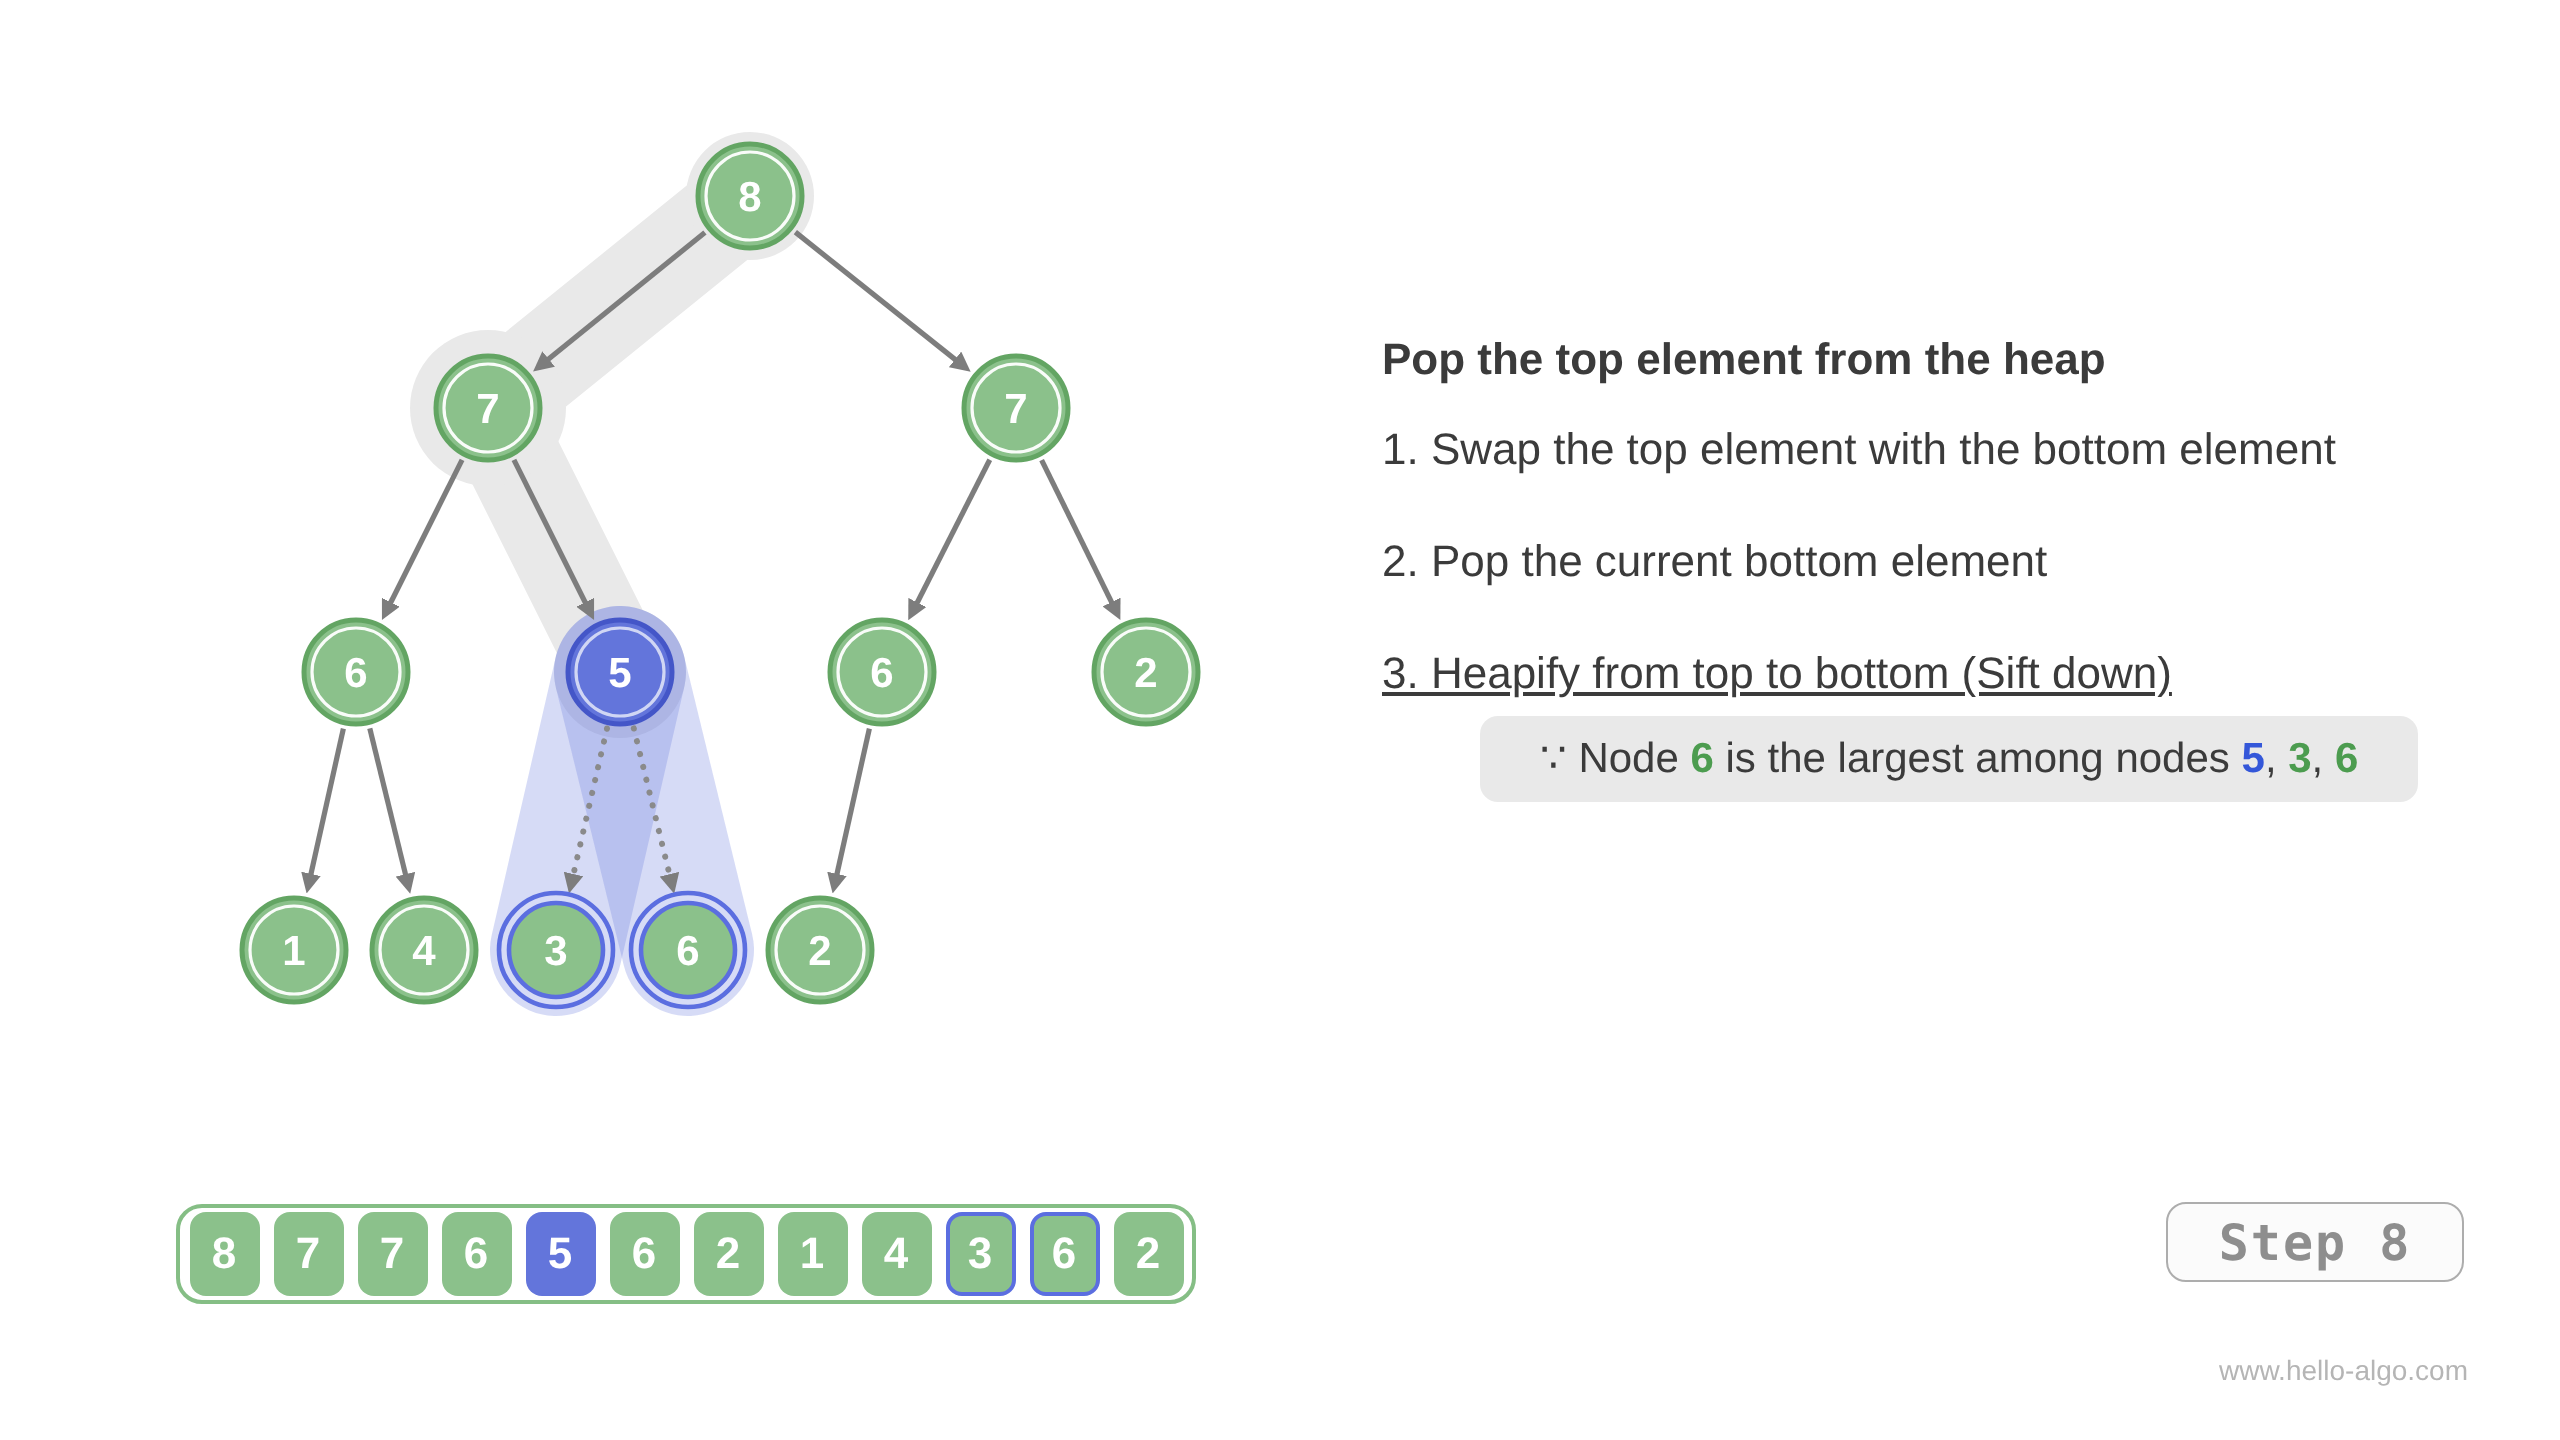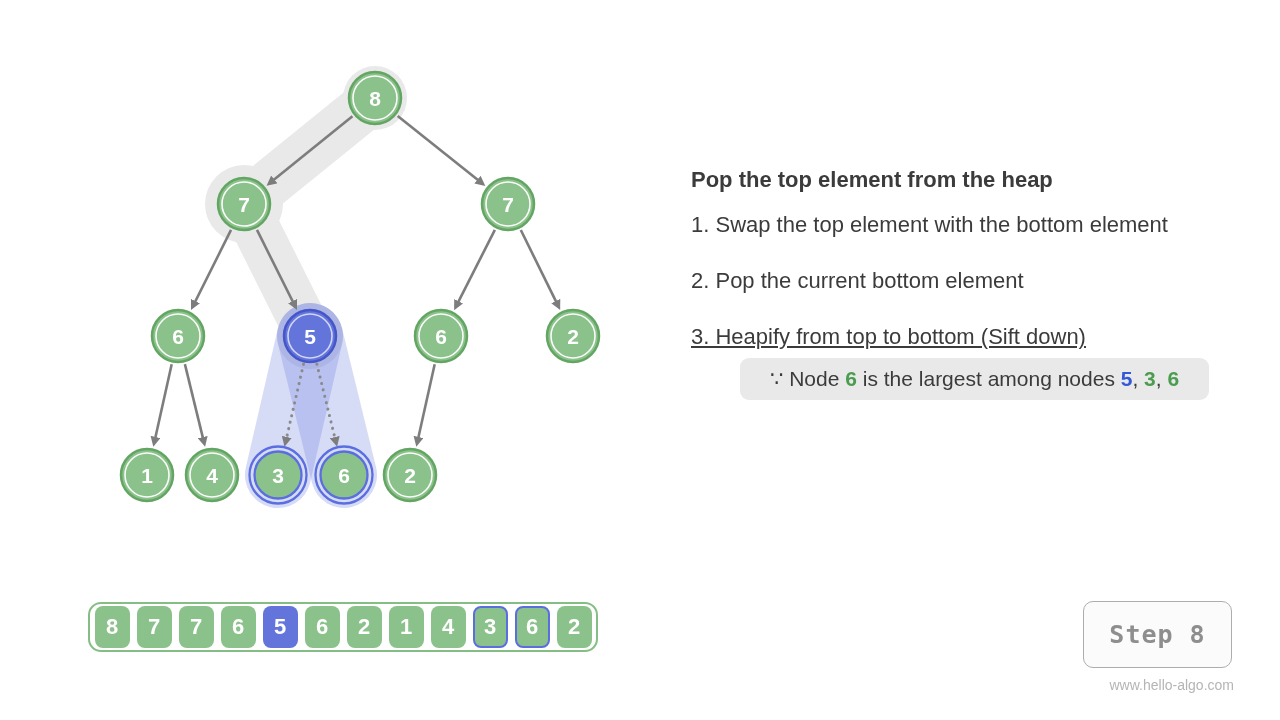--- a/index.html
+++ b/index.html
@@ -27,21 +27,21 @@
          border:2px solid var(--array_border);border-radius:13px;
          display:flex;align-items:center;justify-content:center;gap:7px;}
   .cell{width:35px;height:42px;box-sizing:border-box;border-radius:8px;
         display:flex;align-items:center;justify-content:center;
         color:#ffffff;font-weight:bold;font-size:22px;}
   .cell.green{background:var(--green);}
   .cell.blue{background:var(--blue);}
   .cell.green-outline{background:var(--green);border:2.5px solid var(--sel_ring);}
 
   
-  .step-btn{position:absolute;left:1083px;top:601px;width:149px;height:67px;box-sizing:border-box;
+  .step-btn{position:absolute;left:1083px;top:601px;width:149px;height:40px;box-sizing:border-box;
             background:var(--step_bg);border:1.5px solid var(--step_border);border-radius:10px;
             display:flex;align-items:center;justify-content:center;
             font-family:"DejaVu Sans Mono",monospace;font-weight:bold;font-size:25px;
             letter-spacing:1px;color:var(--step_text);cursor:pointer;}
   .watermark{position:absolute;left:1034px;top:677px;width:200px;text-align:right;
              font-family:Liberation Sans, sans-serif;font-size:14px;color:var(--watermark);}
 </style>
 </head>
 <body>
 

